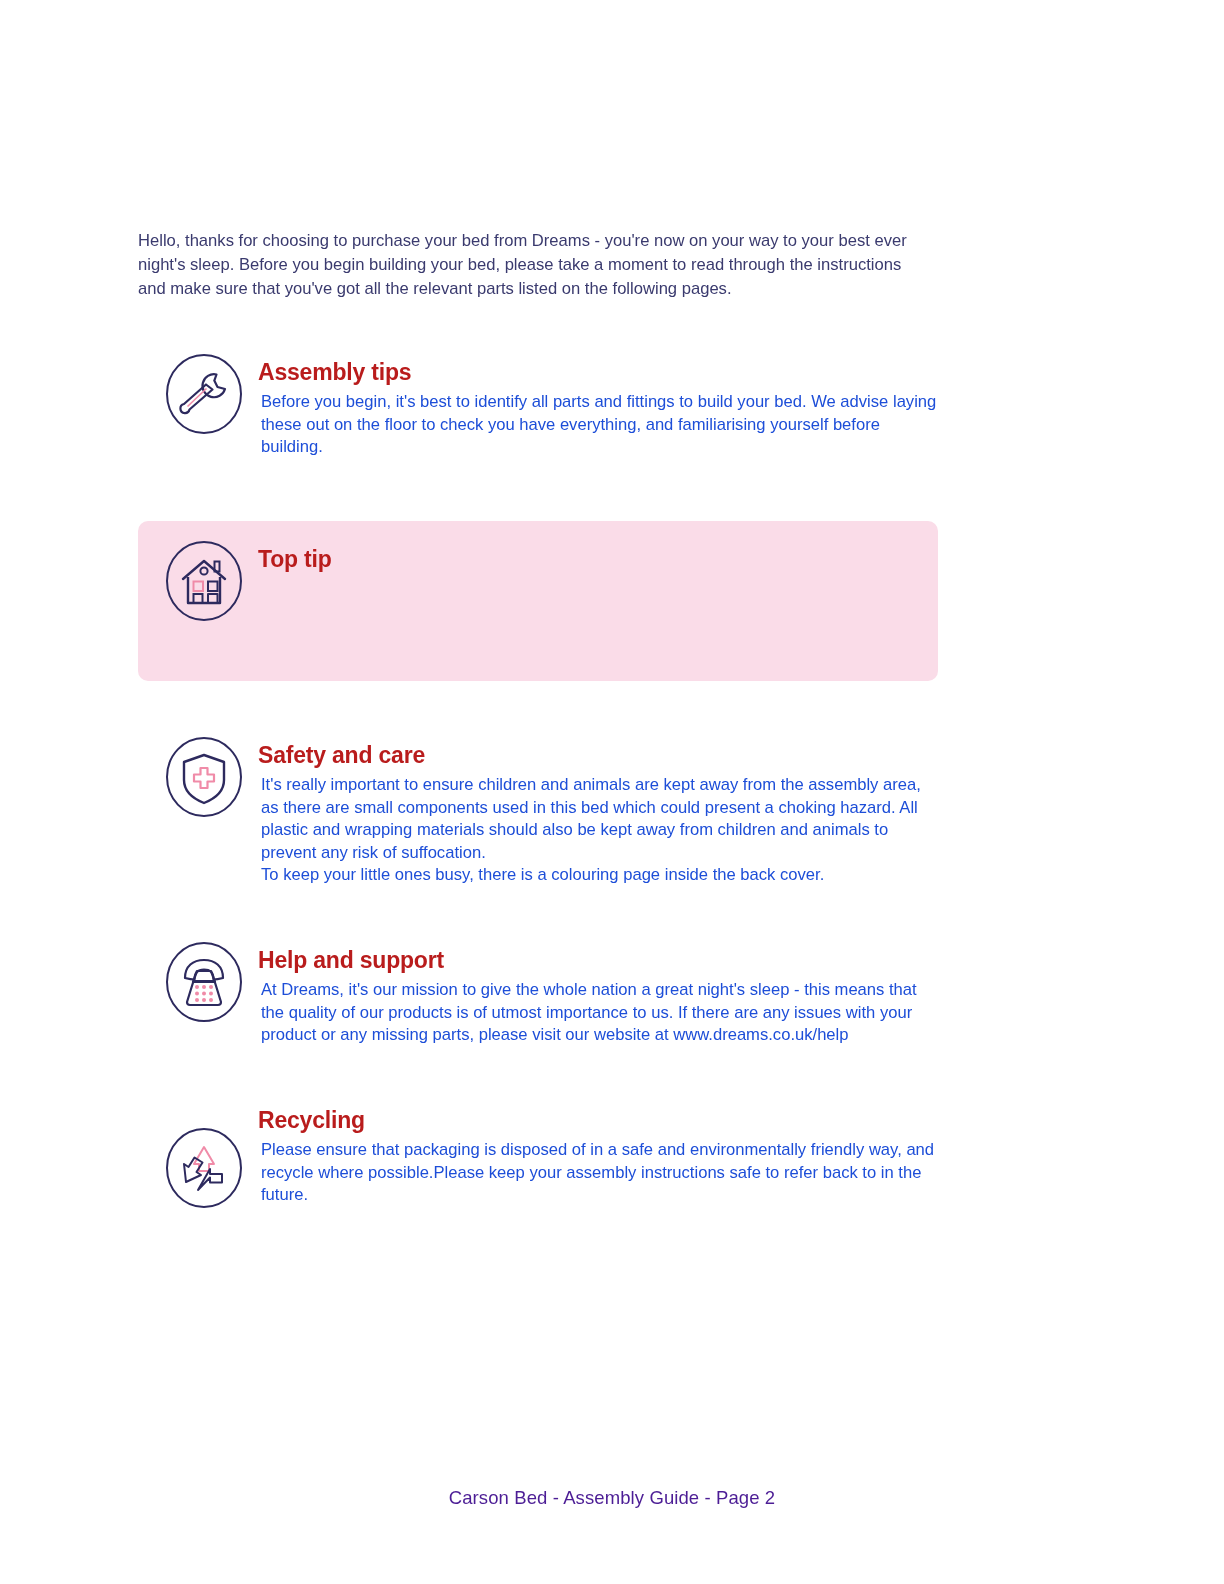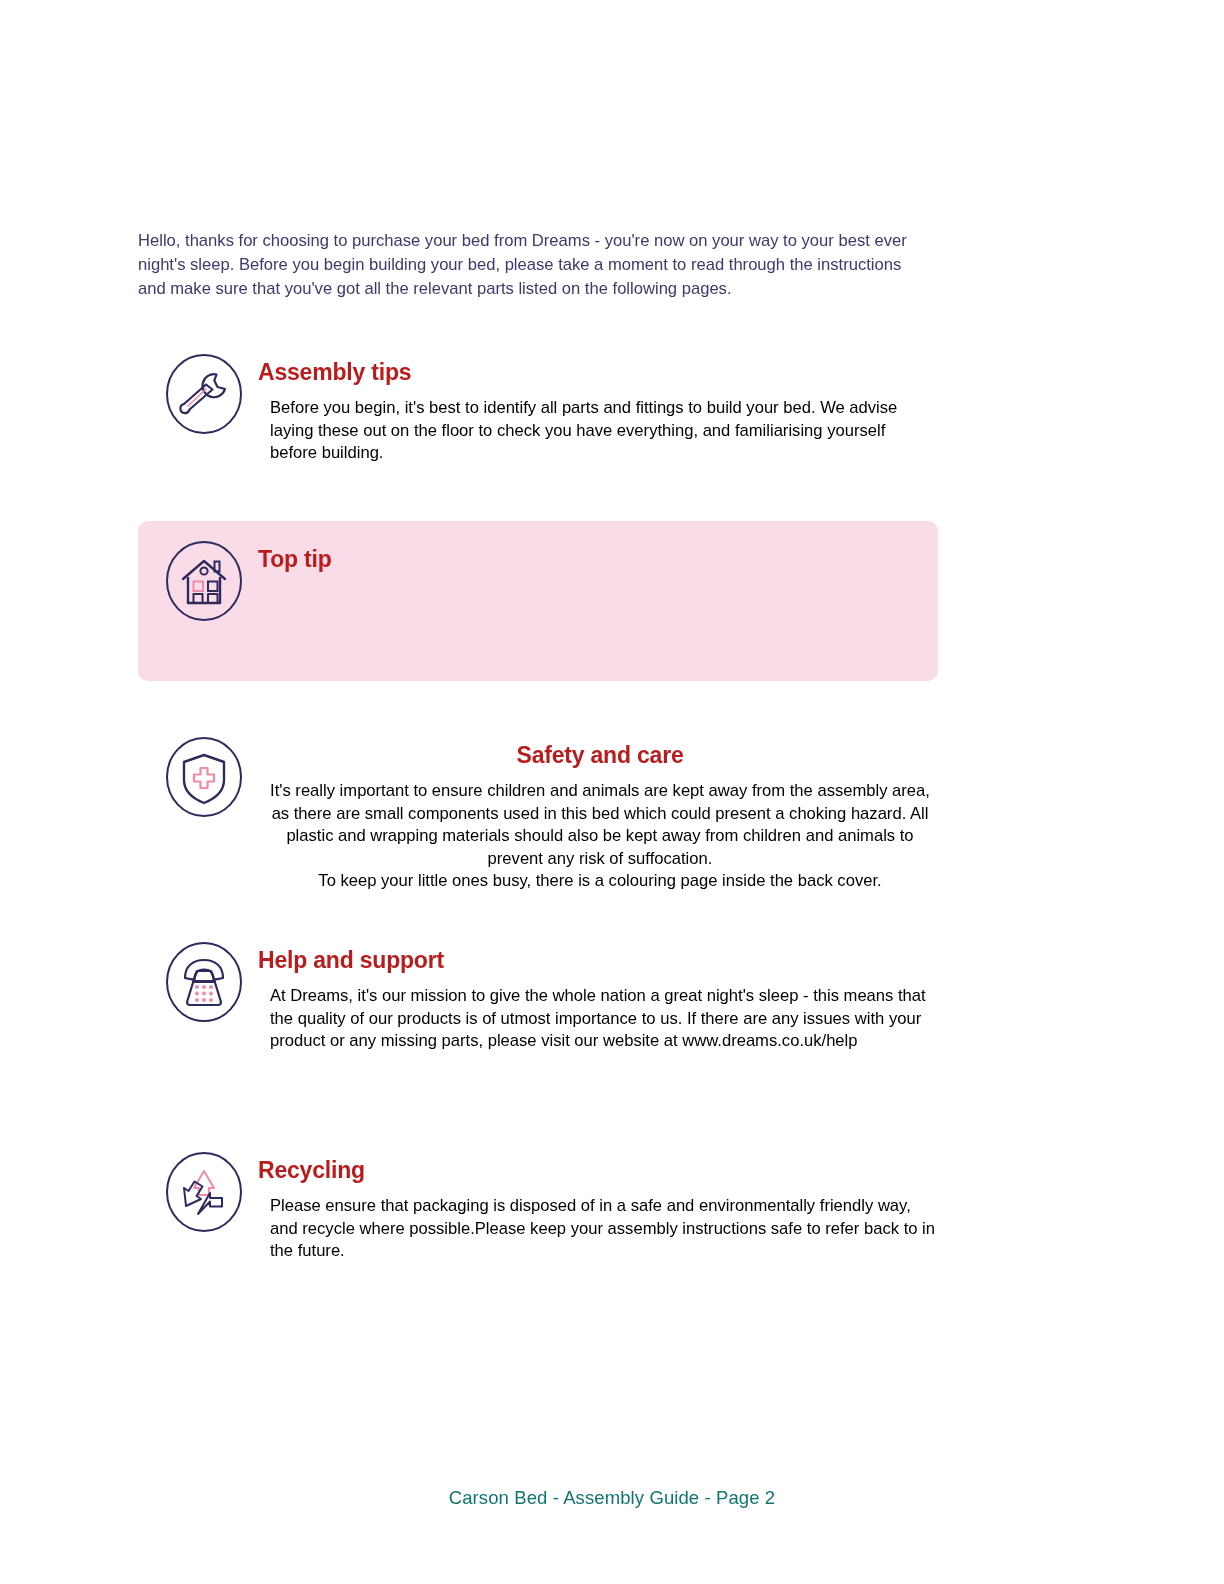--- a/index.html
+++ b/index.html
@@ -68,51 +68,51 @@
     font-size: 23px;
     font-weight: 700;
     color: #b91c1c;
     letter-spacing: -0.2px;
     margin: 0 0 6px 0;
     line-height: 1.1;
   }
   .sec-text {
     font-size: 16.6px;
     line-height: 22.5px;
-    color: #000000;
-    margin: 12px;
+    color: #1d4ed8;
+    margin: 3px;
   }
 
   
   #sec-assembly  { left: 162px; top: 352px; width: 780px; }
   #sec-toptip    { left: 162px; top: 539px; width: 760px; text-align: center; }
-  #sec-safety    { left: 162px; top: 735px; width: 780px; text-align: center; }
+  #sec-safety    { left: 162px; top: 735px; width: 780px; }
   #sec-help      { left: 162px; top: 940px; width: 780px; }
-  #sec-recycling { left: 162px; top: 1150px; width: 790px; }
+  #sec-recycling { left: 162px; top: 1100px; width: 790px; align-items: flex-end; }
 
   
   .callout {
     position: absolute;
     left: 138px;
     top: 521px;
     width: 800px;
     height: 160px;
     background: #fadce8;
     border-radius: 10px;
   }
 
   
   .footer {
     position: absolute;
     left: 0;
     right: 0;
     top: 1487px;
     text-align: center;
     font-size: 18.5px;
-    color: #0f766e;
+    color: #4c1d95;
     letter-spacing: 0.1px;
   }
 </style>
 </head>
 <body>
 
 <div class="page">
 
 
   <p class="intro">Hello, thanks for choosing to purchase your bed from Dreams - you're now on your way to your best ever night's sleep. Before you begin building your bed, please take a moment to read through the instructions and make sure that you've got all the relevant parts listed on the following pages.</p>

